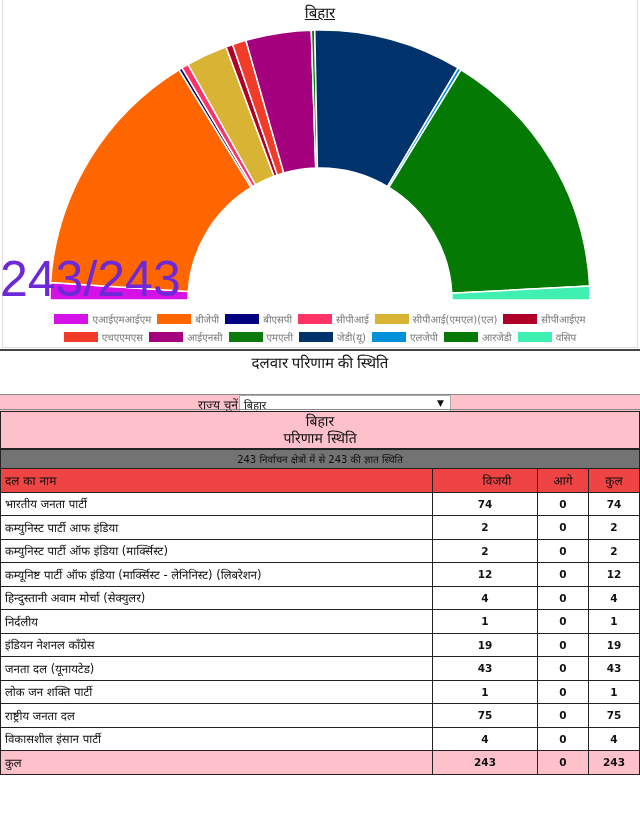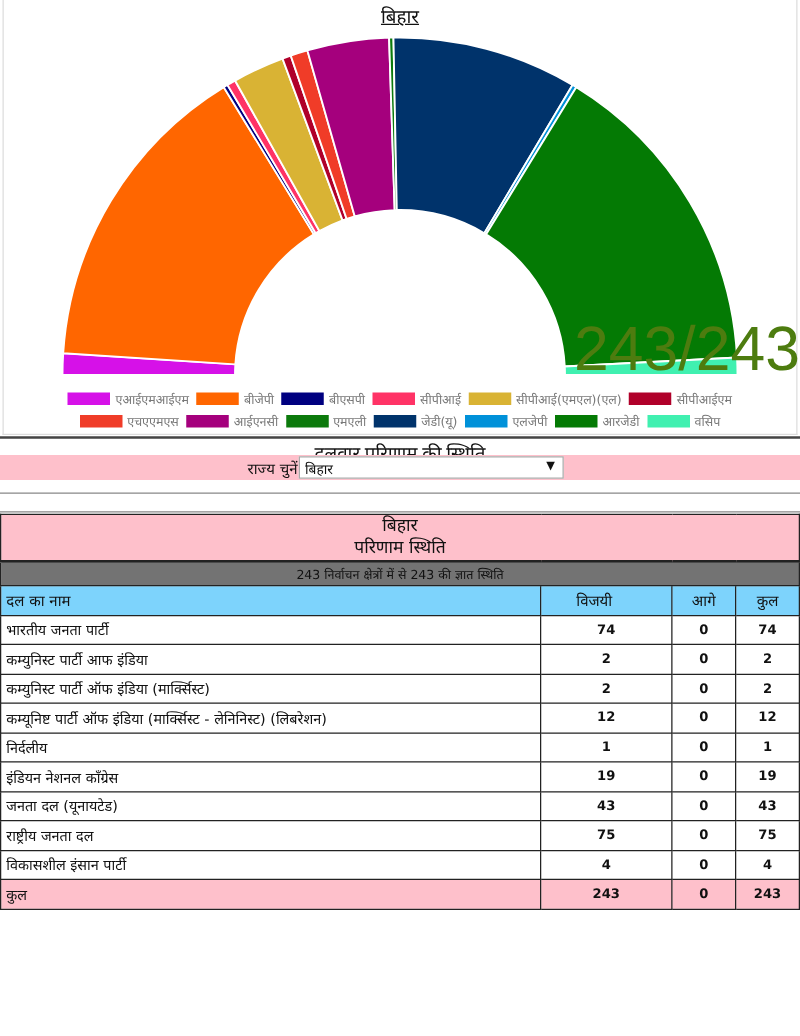--- a/index.html
+++ b/index.html
@@ -1,34 +1,34 @@
 <!DOCTYPE html>
 <html><head>
 <meta charset="utf-8">
 <style>
   html,body{margin:0;padding:0;background:#fff;}
   body{width:640px;height:829px;overflow:hidden;font-family:"DejaVu Sans","Liberation Sans",sans-serif;color:#111;}
   .chart-box{position:absolute;left:2px;top:0;width:636px;height:348px;border:1px solid #ddd;border-top:none;box-sizing:border-box;}
   .chart-title{position:absolute;left:0;width:640px;top:2px;text-align:center;font-size:15px;text-decoration:underline;}
   svg.pie{position:absolute;left:0;top:0;}
-  .center-text{position:absolute;left:0;width:640px;top:250px;text-align:right;font-family:"Liberation Sans",sans-serif;font-size:50px;color:#4d7c0f;}
+  .center-text{position:absolute;left:0;width:640px;top:250px;text-align:left;font-family:"Liberation Sans",sans-serif;font-size:50px;color:#6d28d9;}
   .legend{position:absolute;left:0;width:640px;font-size:10px;color:#777;display:flex;justify-content:center;gap:6px;align-items:center;}
   .legend .item{display:flex;align-items:center;gap:4px;}
   .legend .sw{width:34px;height:10px;display:inline-block;}
   .hr{position:absolute;left:0;width:640px;height:2px;background:#444;}
   .sec-title{position:absolute;left:0;width:640px;top:352px;text-align:center;font-size:15px;font-family:Liberation Serif, serif;}
-  .select-row{position:absolute;left:0;top:364px;width:640px;height:20px;background:#fec0cb;}
+  .select-row{position:absolute;left:0;top:394px;width:640px;height:20px;background:#fec0cb;}
   .select-label{position:absolute;left:150px;width:88px;top:2px;text-align:right;font-size:12px;}
   .select-box{position:absolute;left:239px;top:1px;width:212px;height:18px;background:#fff;border:1px solid #aaa;box-sizing:border-box;font-size:11px;padding:1px 4px;}
   .select-box .arrow{position:absolute;right:6px;top:2px;font-size:9px;}
   table{position:absolute;left:0;top:411px;width:640px;border-collapse:collapse;font-size:11.5px;}
   td,th{border:1.5px solid #222;padding:0 4px;height:22.5px;}
   .head td{background:#fec0cb;text-align:center;font-size:14px;border-bottom:2px solid #222;}
   .sub td{background:#737373;text-align:center;font-size:10px;height:18px;}
-  .colhead td{background:#7dd3fc;font-size:12px;}
+  .colhead td{background:#ef4444;font-size:12px;}
   .num{text-align:center;font-weight:bold;font-family:"DejaVu Sans",sans-serif;font-size:10.5px;}
   .total td{background:#fec0cb;}
 </style>
 </head>
 <body>
 
 <div class="chart-box"></div>
 <div class="chart-title">बिहार</div>
 <svg class="pie" id="pie" width="640" height="300">
     <path d="M50,299.99999999999994 A270,270 0 0 1 50.563909930694365,282.55885989492054 L188.27568929945056,291.47322039307227 A132,132 0 0 0 188,300 Z" fill="#d611e8" stroke="#fff" stroke-width="1.5"></path>
@@ -118,21 +118,21 @@
 <table>
   <tbody id="tbody">
     <tr class="head">
         <td colspan="4" style="height:36px;line-height:17px;"><span>बिहार</span><br><span>परिणाम स्थिति</span></td>
       </tr>
     <tr class="sub">
         <td colspan="4">243 निर्वाचन क्षेत्रों में से 243 की ज्ञात स्थिति</td>
       </tr>
     <tr class="colhead">
       <td>दल का नाम</td>
-      <td style="width:72px;padding-left:28px;">विजयी</td>
+      <td style="text-align:center;width:72px;padding-left:28px;">विजयी</td>
       <td style="text-align:center;width:42px;font-family:Liberation Mono, monospace;">आगे</td>
       <td style="text-align:center;width:42px;">कुल</td>
     </tr>
       <tr>
         <td>भारतीय जनता पार्टी</td>
         <td class="num">74</td>
         <td class="num">0</td>
         <td class="num">74</td>
       </tr>
       <tr>
@@ -147,36 +147,48 @@
         <td class="num">0</td>
         <td class="num">2</td>
       </tr>
       <tr>
         <td>कम्यूनिष्ट पार्टी ऑफ इंडिया (मार्क्सिस्ट - लेनिनिस्ट) (लिबरेशन)</td>
         <td class="num">12</td>
         <td class="num">0</td>
         <td class="num">12</td>
       </tr>
       <tr>
+        <td>हिन्दुस्तानी अवाम मोर्चा (सेक्युलर)</td>
+        <td class="num">4</td>
+        <td class="num">0</td>
+        <td class="num">4</td>
+      </tr>
+      <tr>
         <td>निर्दलीय</td>
         <td class="num">1</td>
         <td class="num">0</td>
         <td class="num">1</td>
       </tr>
       <tr>
         <td>इंडियन नेशनल काँग्रेस</td>
         <td class="num">19</td>
         <td class="num">0</td>
         <td class="num">19</td>
       </tr>
       <tr>
         <td>जनता दल (यूनायटेड)</td>
         <td class="num">43</td>
         <td class="num">0</td>
         <td class="num">43</td>
+      </tr>
+      <tr>
+        <td>लोक जन शक्ति पार्टी</td>
+        <td class="num">1</td>
+        <td class="num">0</td>
+        <td class="num">1</td>
       </tr>
       <tr>
         <td>राष्ट्रीय जनता दल</td>
         <td class="num">75</td>
         <td class="num">0</td>
         <td class="num">75</td>
       </tr>
       <tr>
         <td>विकासशील इंसान पार्टी</td>
         <td class="num">4</td>

